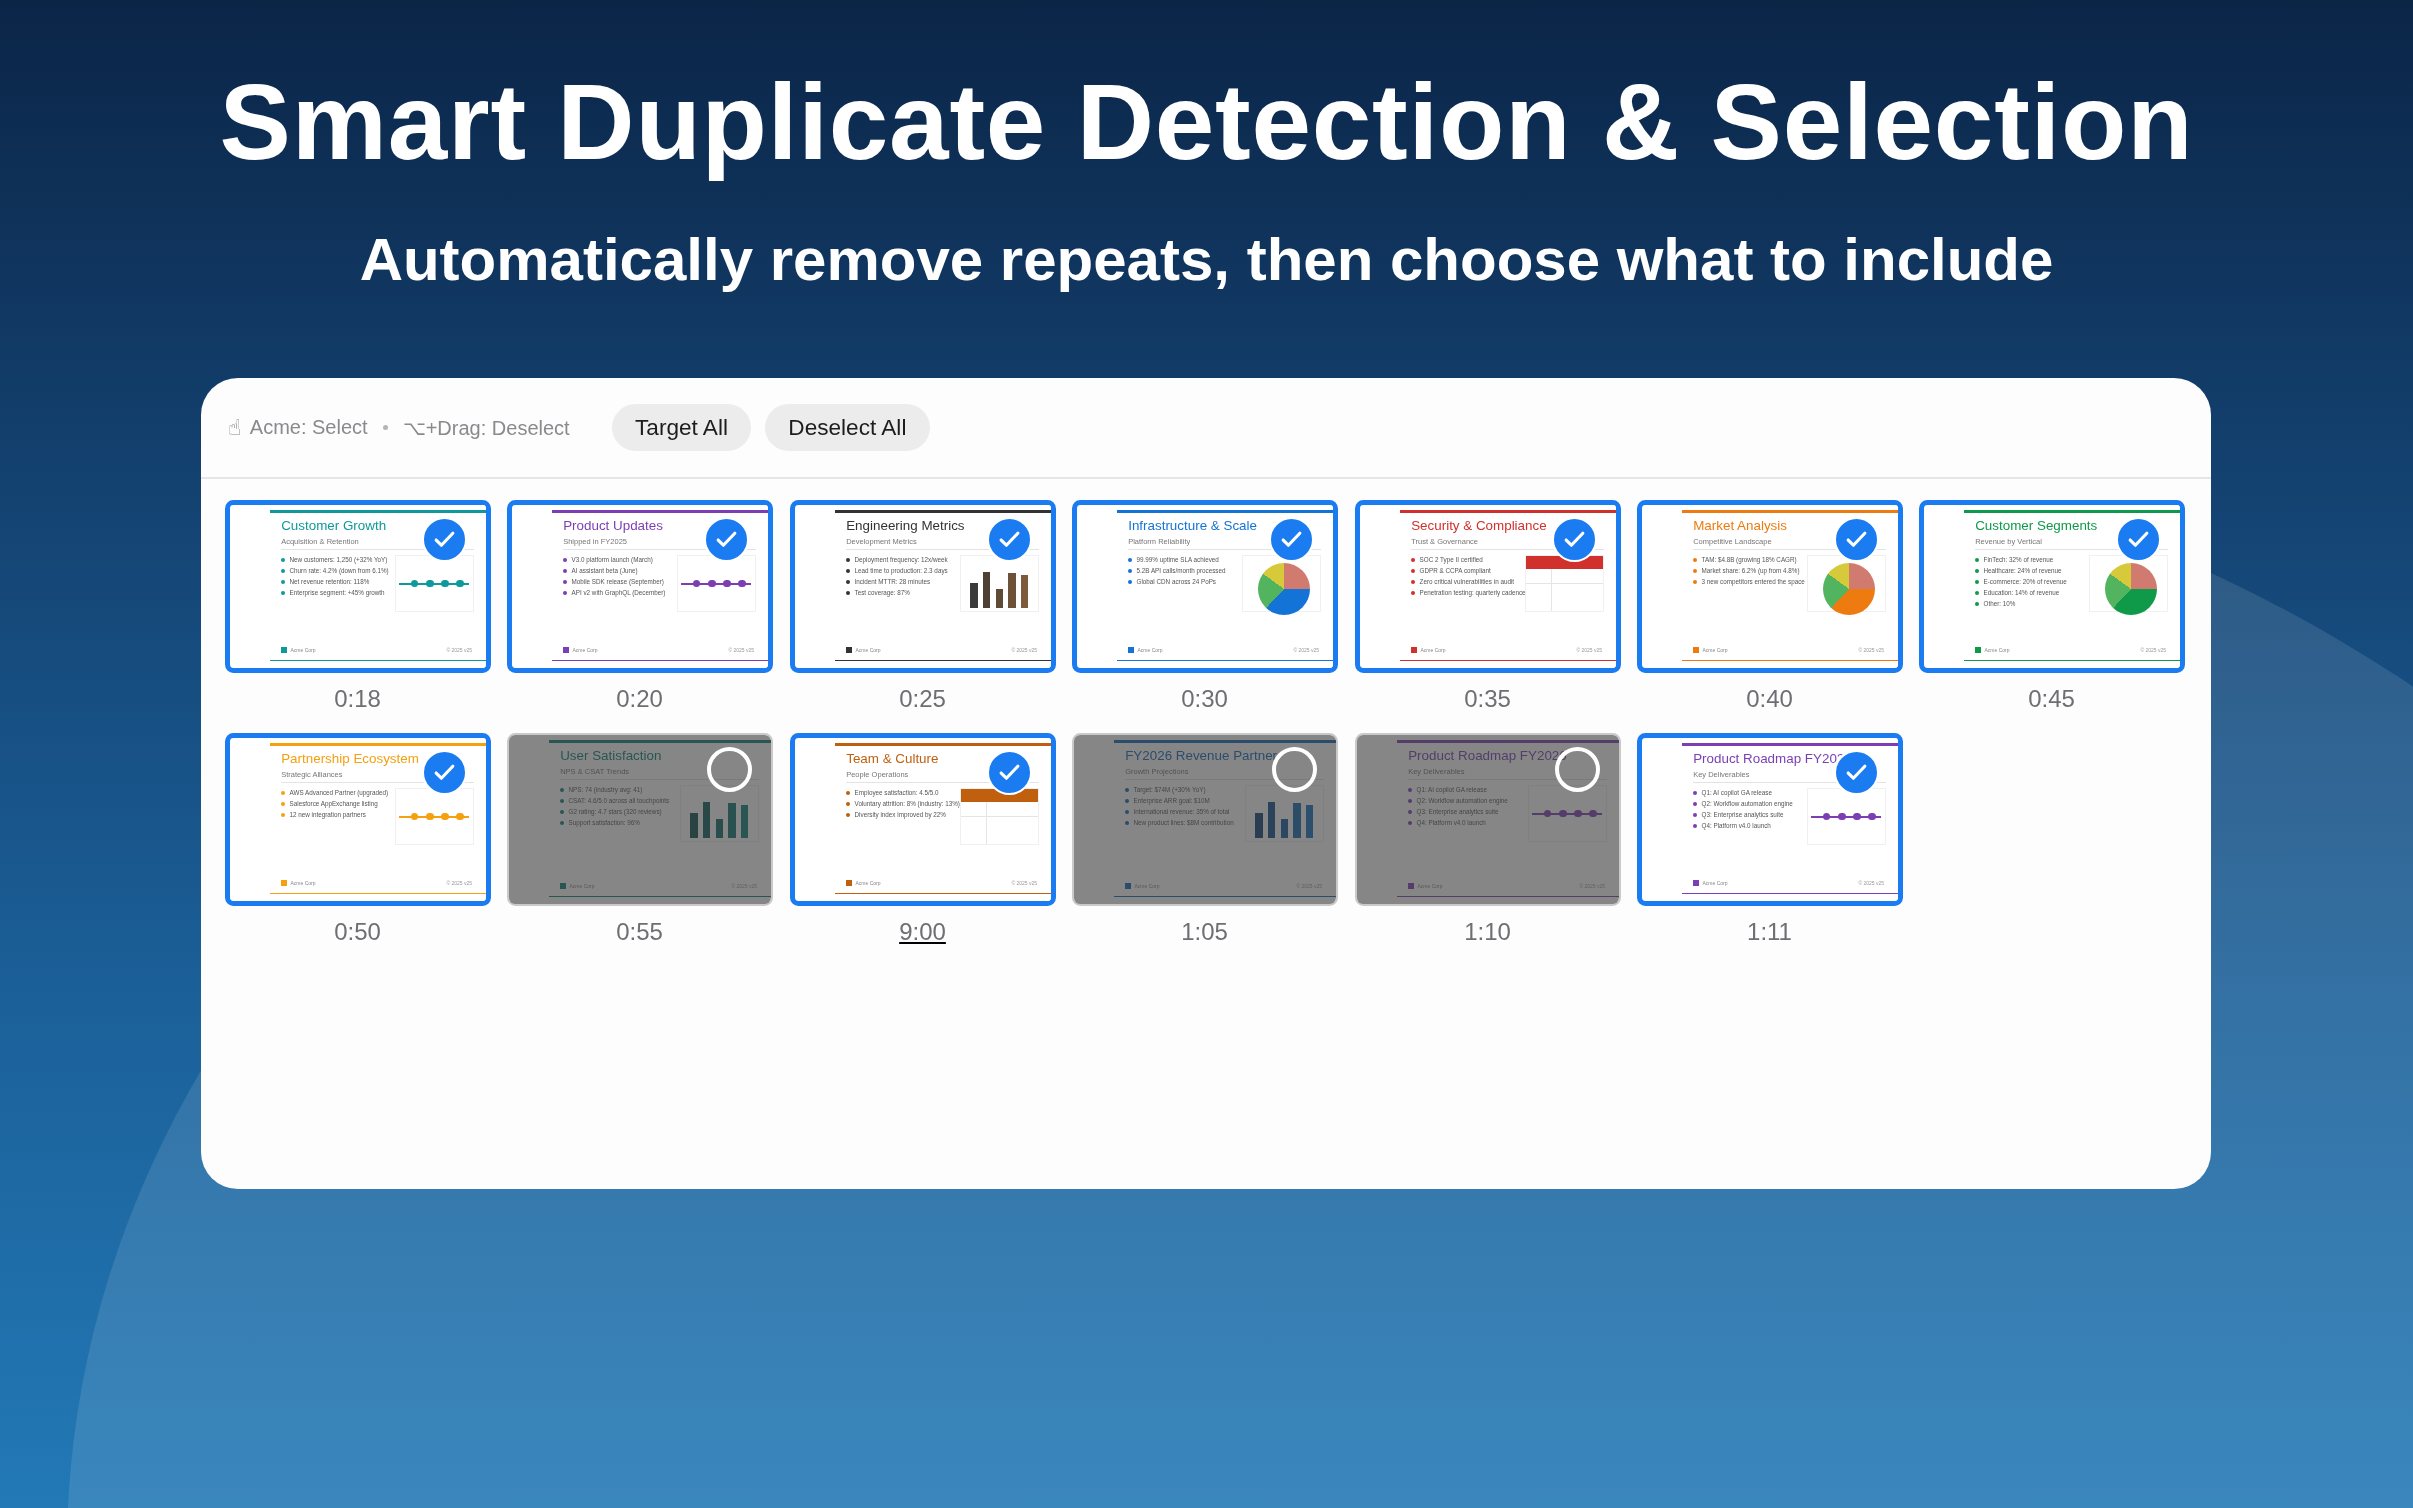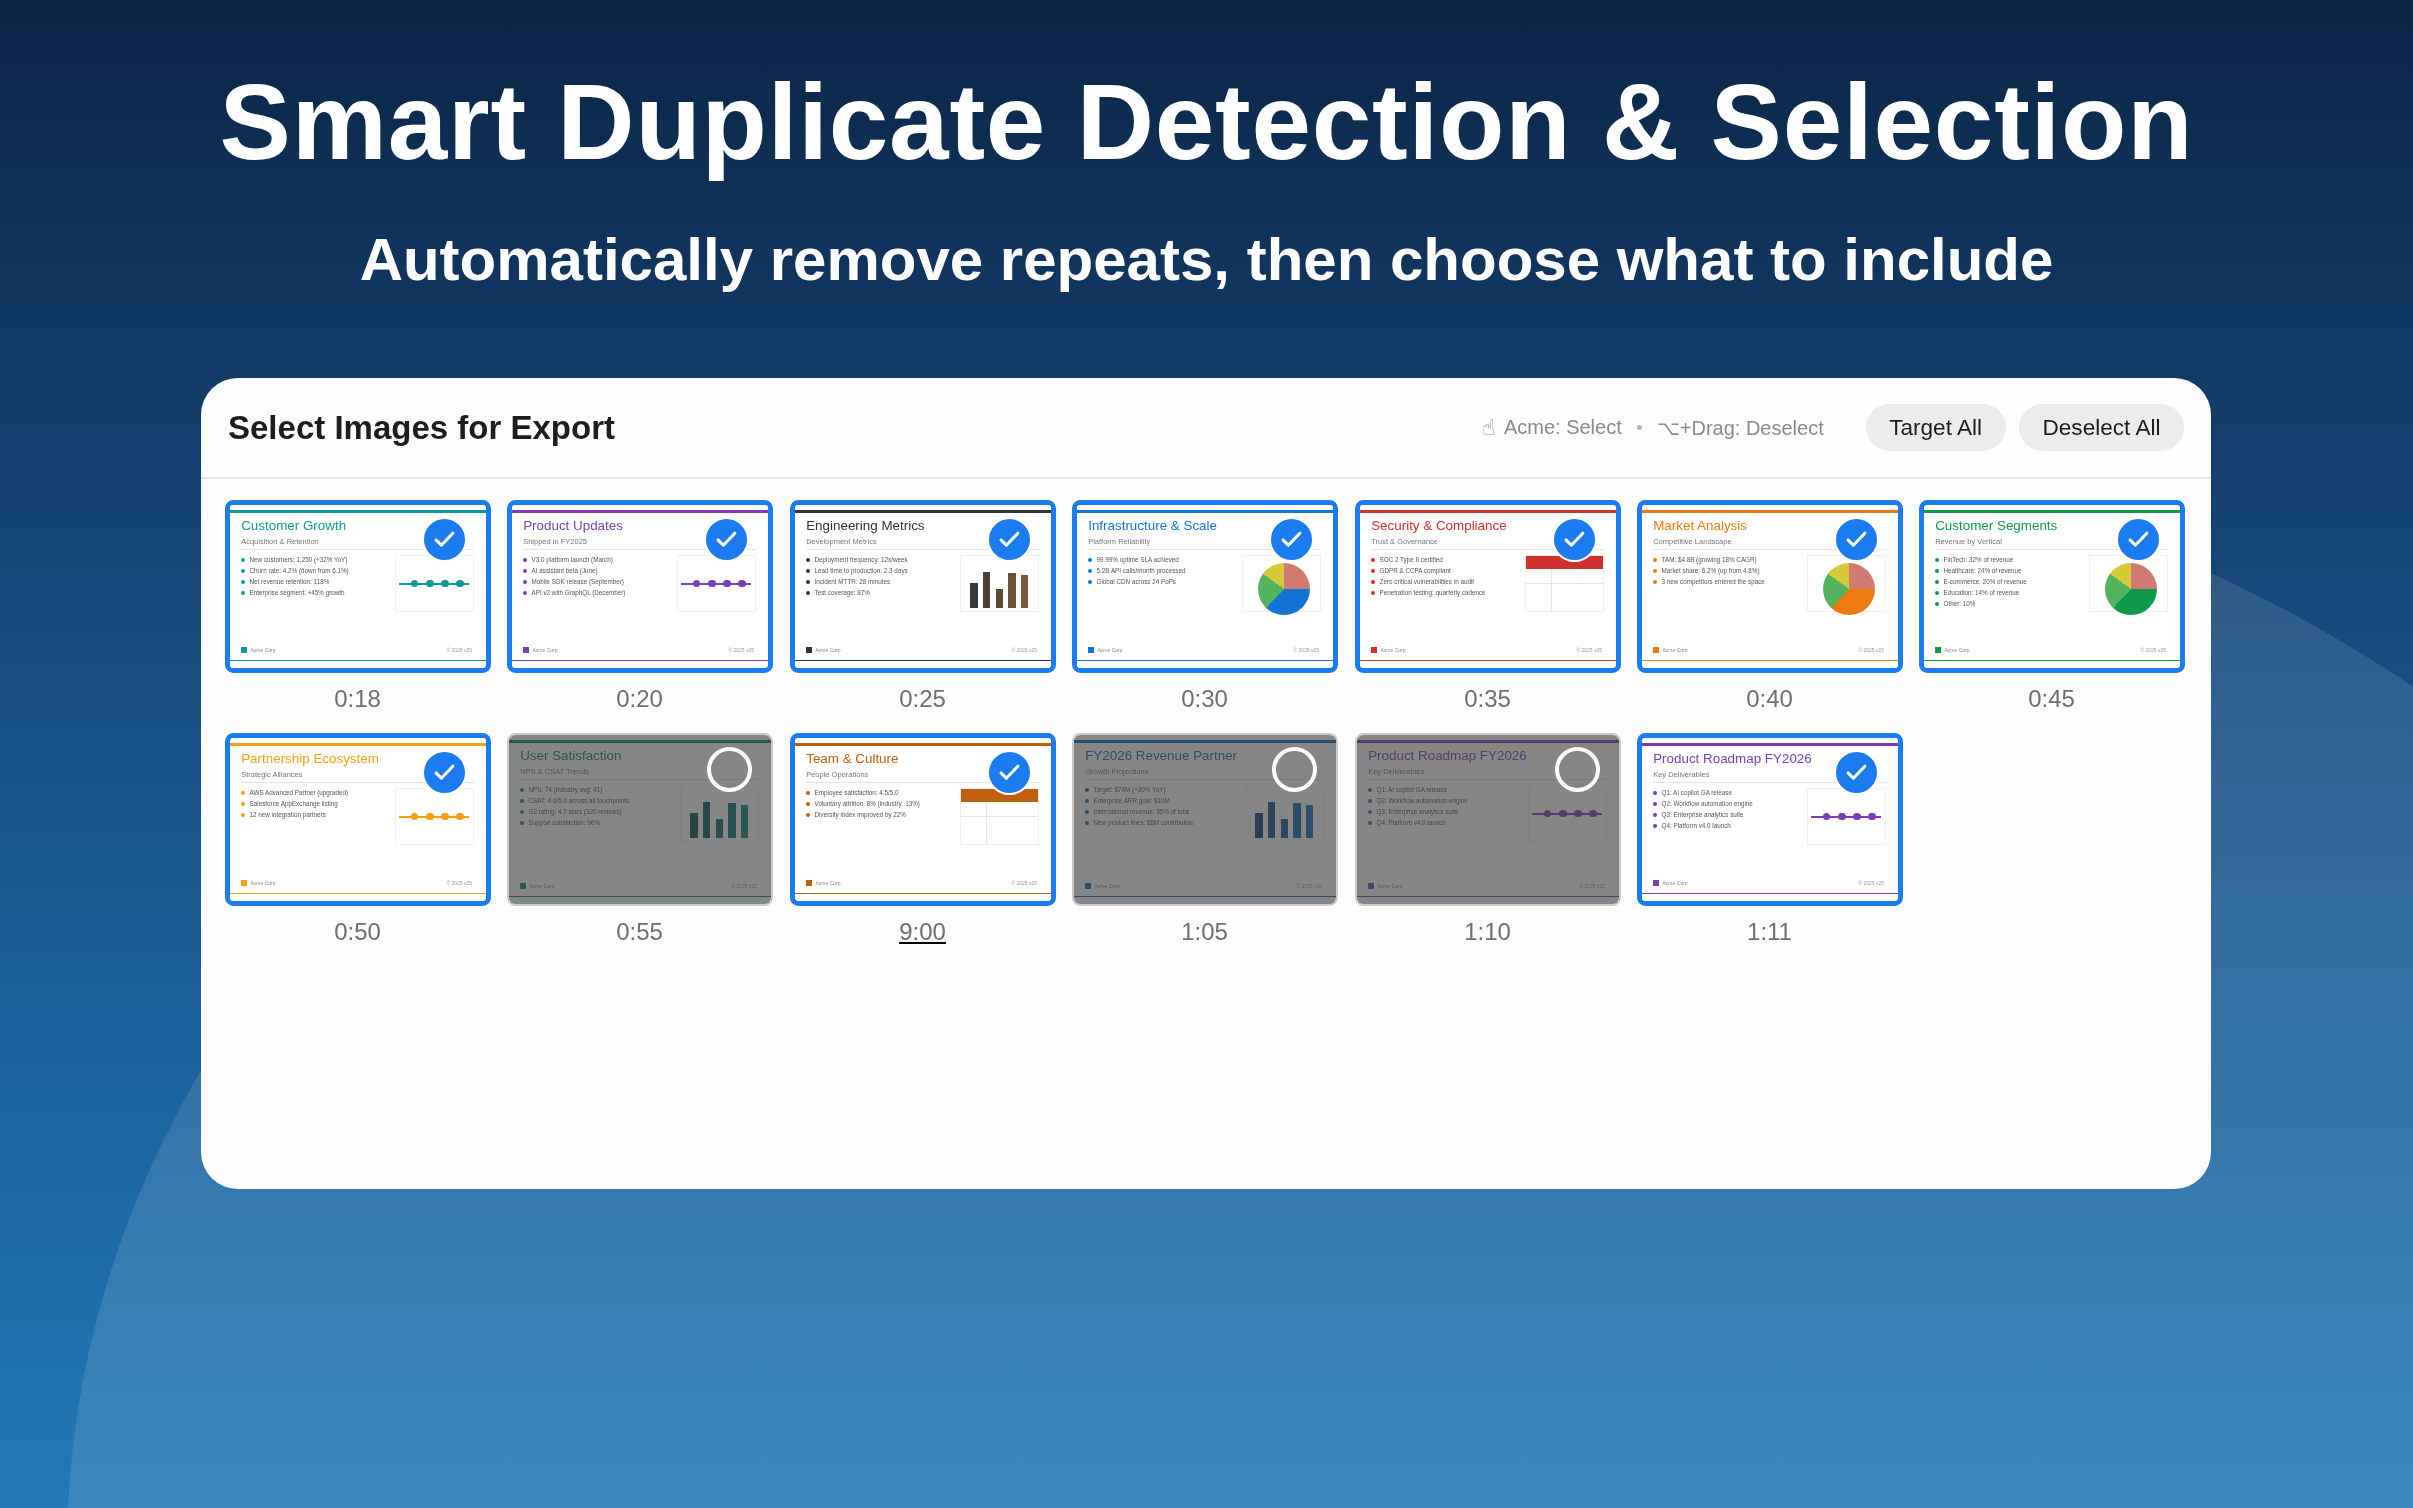--- a/index.html
+++ b/index.html
@@ -39,21 +39,21 @@
   }
 
   .grid { position: absolute; left: 23.5px; top: 122px; }
   .tile { position: absolute; width: 266px; height: 228px; }
   .thumb {
     width: 266px; height: 173px; border-radius: 8.4px; position: relative; overflow: hidden;
     background: #fff;
   }
   .thumb.sel { border: 5.9px solid #1a7cf0; }
   .thumb.unsel { border: 2.5px solid #c9c9c9; }
-  .slide { position: absolute; inset: 0; background: #fff; }
+  .slide { position: absolute; inset: 0; background: #fff; margin-left: 40px; }
   .slide .topbar { position: absolute; left: 0; right: 0; top: 5px; height: 2.5px; }
   .slide .s-title { position: absolute; left: 11.7px; top: 13.4px; font-size: 13.4px; white-space: nowrap; }
   .slide .s-sub { position: absolute; left: 11.7px; top: 32px; font-size: 7.5px; color: #777; }
   .slide .rule { position: absolute; left: 11.7px; right: 11.7px; top: 44px; height: 0.8px; background: #e3e3e3; }
   .slide .bullets { position: absolute; left: 11.7px; top: 49px; }
   .slide .bullet { font-size: 6.3px; color: #555; line-height: 11px; white-space: nowrap; }
   .slide .bullet i { display: inline-block; width: 4.2px; height: 4.2px; border-radius: 50%; margin-right: 4.2px; vertical-align: middle; }
   .slide .chartbox { position: absolute; right: 11.7px; top: 50px; width: 79px; height: 57px; border: 0.8px solid #f0f0f0; }
   .slide .foot { position: absolute; left: 11.7px; bottom: 15px; font-size: 5px; color: #888; display: flex; align-items: center; }
   .slide .foot b { width: 5.9px; height: 5.9px; display: inline-block; margin-right: 3.4px; }
@@ -83,21 +83,20 @@
 </head>
 <body>
 
 <div class="swoosh"></div>
 
 <h1 class="hero hero-title">Smart Duplicate Detection &amp; Selection</h1>
 <h2 class="hero hero-sub">Automatically remove repeats, then choose what to include</h2>
 
 <div class="panel">
   <div class="panel-header">
-    <div class="panel-title">Select Images for Export</div>
     <div class="hint">
       <span class="hand">☝</span>
       <span>Acme: Select</span>
       <span class="dot"></span>
       <span>⌥+Drag: Deselect</span>
     </div>
     <button class="pill">Target All</button>
     <button class="pill">Deselect All</button>
   </div>
 

